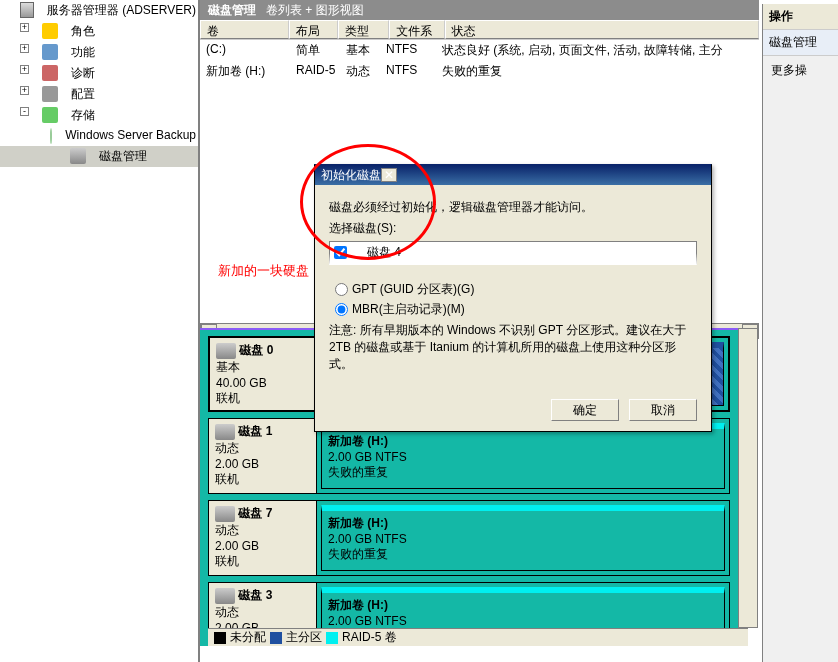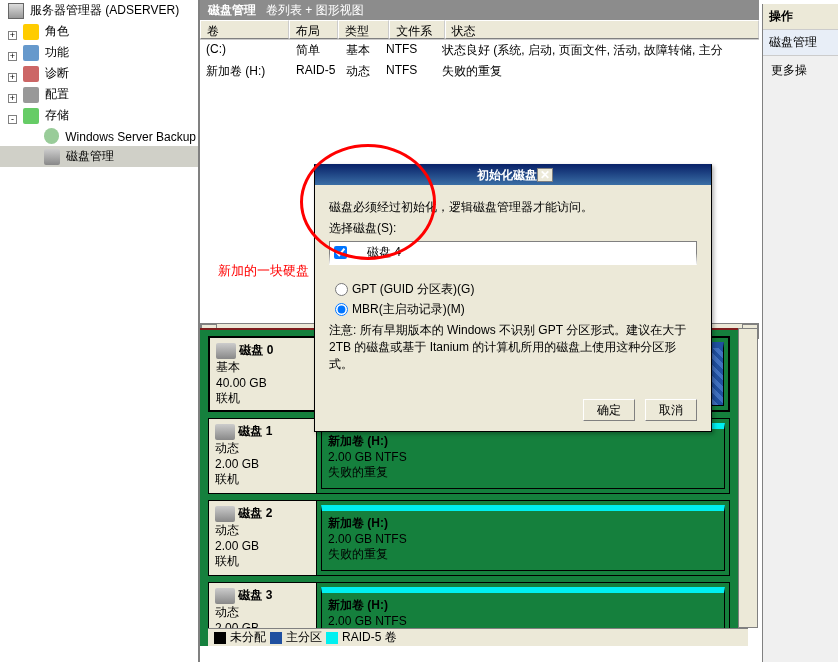--- a/index.html
+++ b/index.html
@@ -1,20 +1,20 @@
 <!DOCTYPE html>
 <html><head>
   <meta charset="utf-8">
   <style>
     * { margin: 0; padding: 0; box-sizing: border-box; font-family: "SimSun", "宋体", sans-serif; font-size: 12px; }
     body { background: #fff; width: 838px; height: 662px; overflow: hidden; position: relative; }
     
     
     .tree-panel { position: absolute; left: 0; top: 0; width: 200px; height: 662px; background: #fff; border-right: 2px solid #808080; }
-    .tree-item { padding: 2px 2px 2px 8px; display: flex; align-items: flex-end; gap: 6px; white-space: nowrap; }
+    .tree-item { padding: 2px 2px 2px 20px; display: flex; align-items: flex-start; gap: 13px; white-space: nowrap; }
     .tree-indent { display: inline-block; width: 12px; }
     .expander { width: 9px; height: 9px; border: 1px solid #808080; display: inline-flex; align-items: center; justify-content: center; font-size: 9px; line-height: 1; cursor: pointer; }
     .tree-icon { width: 16px; height: 16px; display: inline-block; }
     .tree-icon.server { background: linear-gradient(#ddd, #999); border: 1px solid #666; }
     .tree-icon.role { background: #ffcc00; border-radius: 2px; }
     .tree-icon.feature { background: #6699cc; border-radius: 2px; }
     .tree-icon.diag { background: #cc6666; border-radius: 2px; }
     .tree-icon.config { background: #999; border-radius: 2px; }
     .tree-icon.storage { background: #66cc66; border-radius: 2px; }
     .tree-icon.backup { background: #99cc99; border-radius: 50%; }
@@ -23,21 +23,21 @@
     
     
     .disk-header { position: absolute; left: 200px; top: 0; width: 559px; height: 20px; background: #8c8c8c; color: #fff; display: flex; align-items: center; padding-left: 8px; gap: 10px; }
     .disk-list-header { position: absolute; left: 200px; top: 20px; width: 559px; height: 20px; background: #fff; border-bottom: 1px solid #ccc; display: flex; }
     .col-h { padding: 2px 6px; border-right: 1px solid #ccc; border-top: 1px solid #fff; border-left: 1px solid #fff; border-bottom: 1px solid #808080; background: #ece9d8; }
     .disk-list { position: absolute; left: 200px; top: 40px; width: 559px; height: 286px; background: #fff; border-bottom: 2px solid #808080; }
     .disk-row { display: flex; padding: 2px 0; }
     .cell { padding: 0 6px; white-space: nowrap; }
     
     
-    .graph-area { position: absolute; left: 200px; top: 328px; width: 538px; height: 318px; background: #15803d; overflow: hidden; border-top: 2px solid #7f1d1d; }
+    .graph-area { position: absolute; left: 200px; top: 328px; width: 538px; height: 318px; background: #14b8a6; overflow: hidden; border-top: 2px solid #8b5cf6; }
     .scroll-v { position: absolute; left: 738px; top: 328px; width: 20px; height: 300px; background: #ece9d8; border: 1px solid #808080; }
     .scroll-h-top { position: absolute; left: 200px; top: 323px; width: 559px; height: 16px; background: #ece9d8; border: 1px solid #808080; display: flex; justify-content: space-between; }
     .scroll-btn { width: 16px; height: 14px; background: #ece9d8; border: 1px solid #808080; display: flex; align-items: center; justify-content: center; font-size: 9px; }
     
     .disk-block { margin: 6px 8px; display: flex; border: 1px solid #000; height: 76px; }
     .disk-block.selected-blk { border: 2px solid #000; }
     .disk-info { width: 108px; background: #ece9d8; border-right: 1px solid #000; padding: 4px 6px; position: relative; }
     .disk-info .di-icon { width: 20px; height: 16px; background: linear-gradient(#ccc,#888); border-radius: 2px; display: inline-block; vertical-align: middle; }
     .disk-info .di-title { font-weight: bold; }
     .vol-box { flex: 1; margin: 4px; border: 1px solid #000; position: relative; padding: 4px 6px; }
@@ -48,30 +48,30 @@
     .leg-sq { width: 12px; height: 12px; display: inline-block; }
     
     
     .actions-panel { position: absolute; left: 762px; top: 4px; width: 76px; height: 662px; background: #f0f0f0; border-left: 1px solid #808080; }
     .actions-panel .hdr { background: #ece9d8; padding: 4px 6px; font-weight: bold; border-bottom: 1px solid #ccc; }
     .actions-panel .sub { background: #e8eef7; padding: 4px 6px; border-bottom: 1px solid #ccc; }
     .actions-panel .item { padding: 6px 8px; }
     
     
     .dialog { position: absolute; left: 314px; top: 164px; width: 398px; height: 268px; background: #ece9d8; border: 1px solid #000; border-top: 1px solid #0a246a; box-shadow: 2px 2px 4px rgba(0,0,0,0.3); }
-    .dlg-title { background: linear-gradient(#0a246a, #3a6ea5); color: #fff; height: 20px; display: flex; align-items: center; justify-content: center; padding: 0 2px 0 6px; font-weight: bold; }
+    .dlg-title { background: linear-gradient(#0a246a, #3a6ea5); color: #fff; height: 20px; display: flex; align-items: center; justify-content: flex-start; padding: 0 2px 0 6px; font-weight: normal; }
     .dlg-close { width: 16px; height: 14px; background: #ece9d8; border: 1px solid #808080; display: flex; align-items: center; justify-content: center; font-family: Arial; font-size: 11px; cursor: pointer; }
     .dlg-body { padding: 10px 14px; }
     .dlg-body p { margin: 4px 0; }
     .select-list { border: 1px solid #808080; background: #fff; height: 24px; margin: 2px 0 16px 0; border-bottom: 12px solid #fff; }
     .select-list .opt { padding: 2px 4px; display: flex; align-items: center; gap: 20px; }
     .radio-row { margin: 3px 0 3px 6px; display: flex; align-items: center; gap: 4px; }
     .note { margin-top: 8px; line-height: 1.4; }
     .dlg-buttons { position: absolute; bottom: 10px; right: 14px; display: flex; gap: 10px; }
-    .dlg-buttons button { width: 52px; height: 22px; background: #ece9d8; border: 1px solid #808080; border-top-color: #fff; border-left-color: #fff; cursor: pointer; }
+    .dlg-buttons button { width: 68px; height: 22px; background: #ece9d8; border: 1px solid #808080; border-top-color: #fff; border-left-color: #fff; cursor: pointer; }
     
     
     .red-circle { position: absolute; left: 300px; top: 144px; width: 136px; height: 116px; border: 3px solid #f00; border-radius: 50%; pointer-events: none; }
     .red-text { position: absolute; left: 218px; top: 262px; color: #f00; font-size: 13px; }
     input[type=checkbox], input[type=radio] { margin: 0; }
   </style>
 </head>
 <body>
 
 <div class="tree-panel">
@@ -173,21 +173,21 @@
     <div>联机</div>
       </div>
       <div class="vol-box raid5">
         <div><b>新加卷  (H:)</b></div>
         <div>2.00 GB NTFS</div>
         <div>失败的重复</div>
       </div>
     </div>
     <div class="disk-block">
       <div class="disk-info">
-        <div><span class="di-icon"></span> <span class="di-title">磁盘 2</span></div>
+        <div><span class="di-icon"></span> <span class="di-title">磁盘 7</span></div>
     <div>动态</div>
     <div>2.00 GB</div>
     <div>联机</div>
       </div>
       <div class="vol-box raid5">
         <div><b>新加卷  (H:)</b></div>
         <div>2.00 GB NTFS</div>
         <div>失败的重复</div>
       </div>
     </div>

